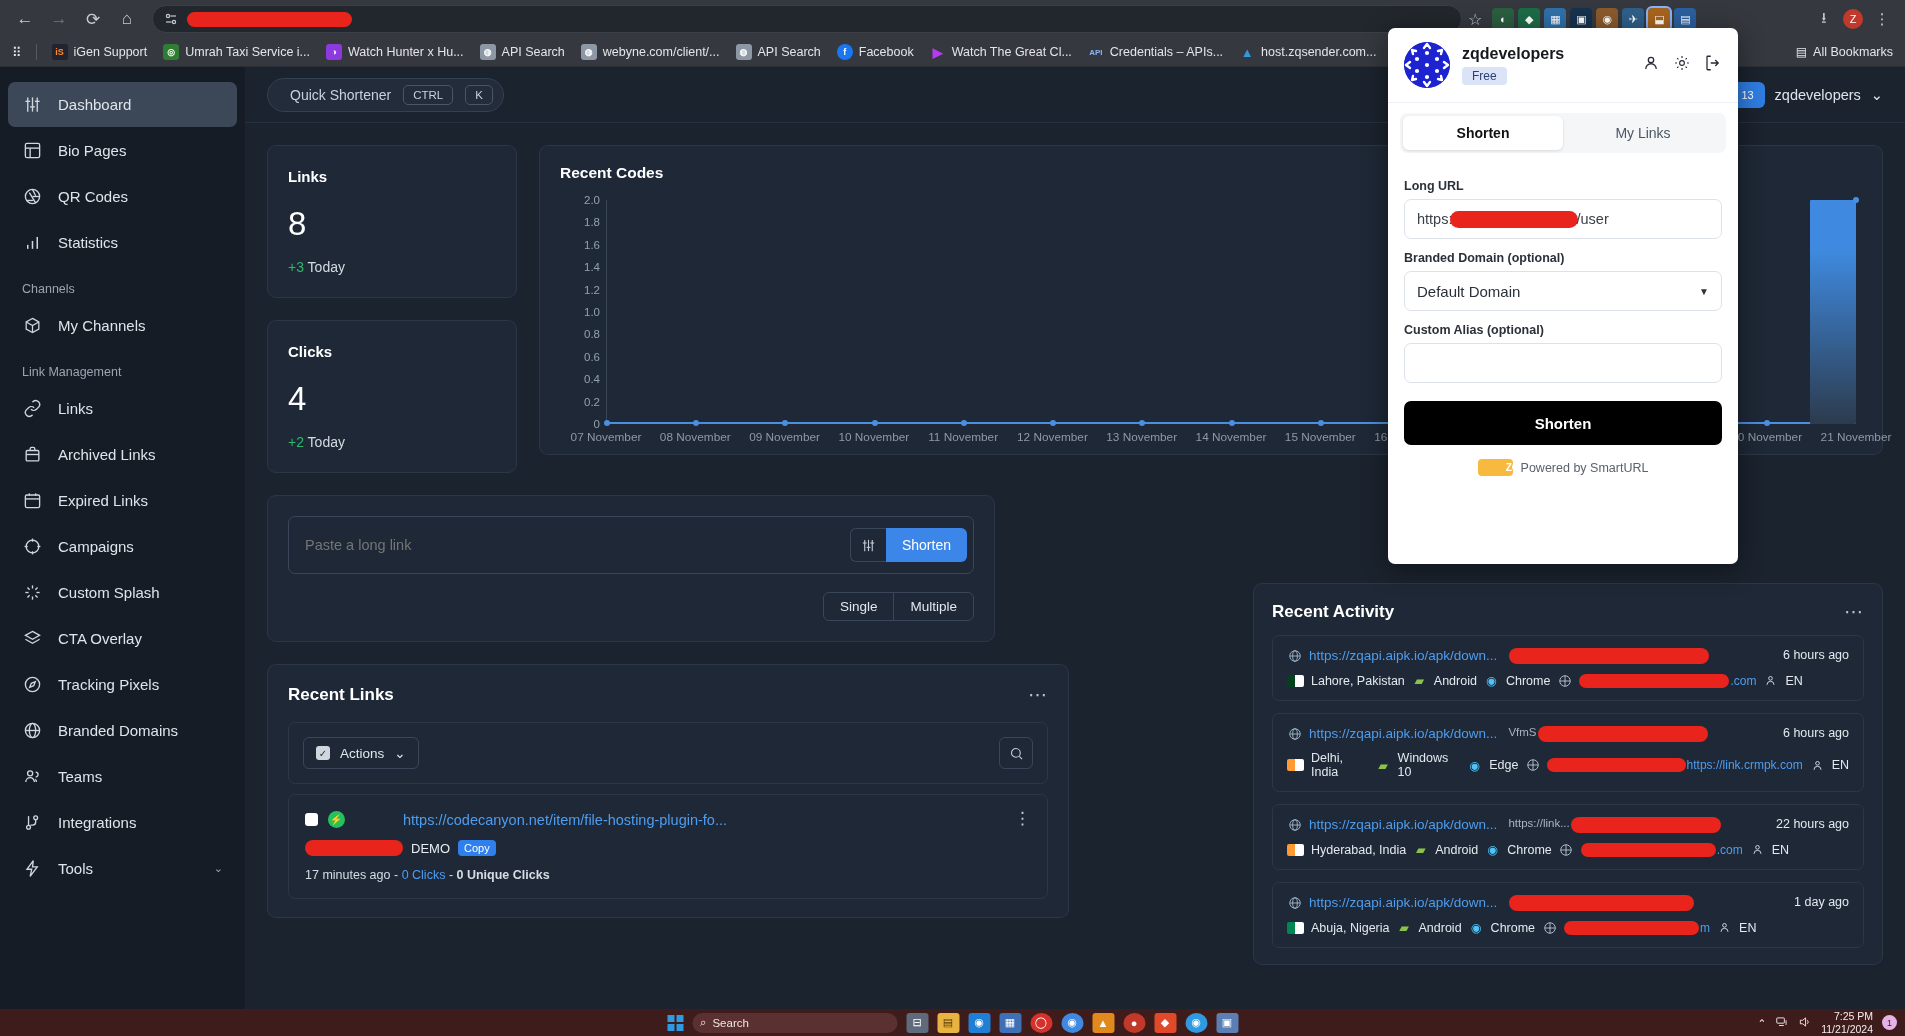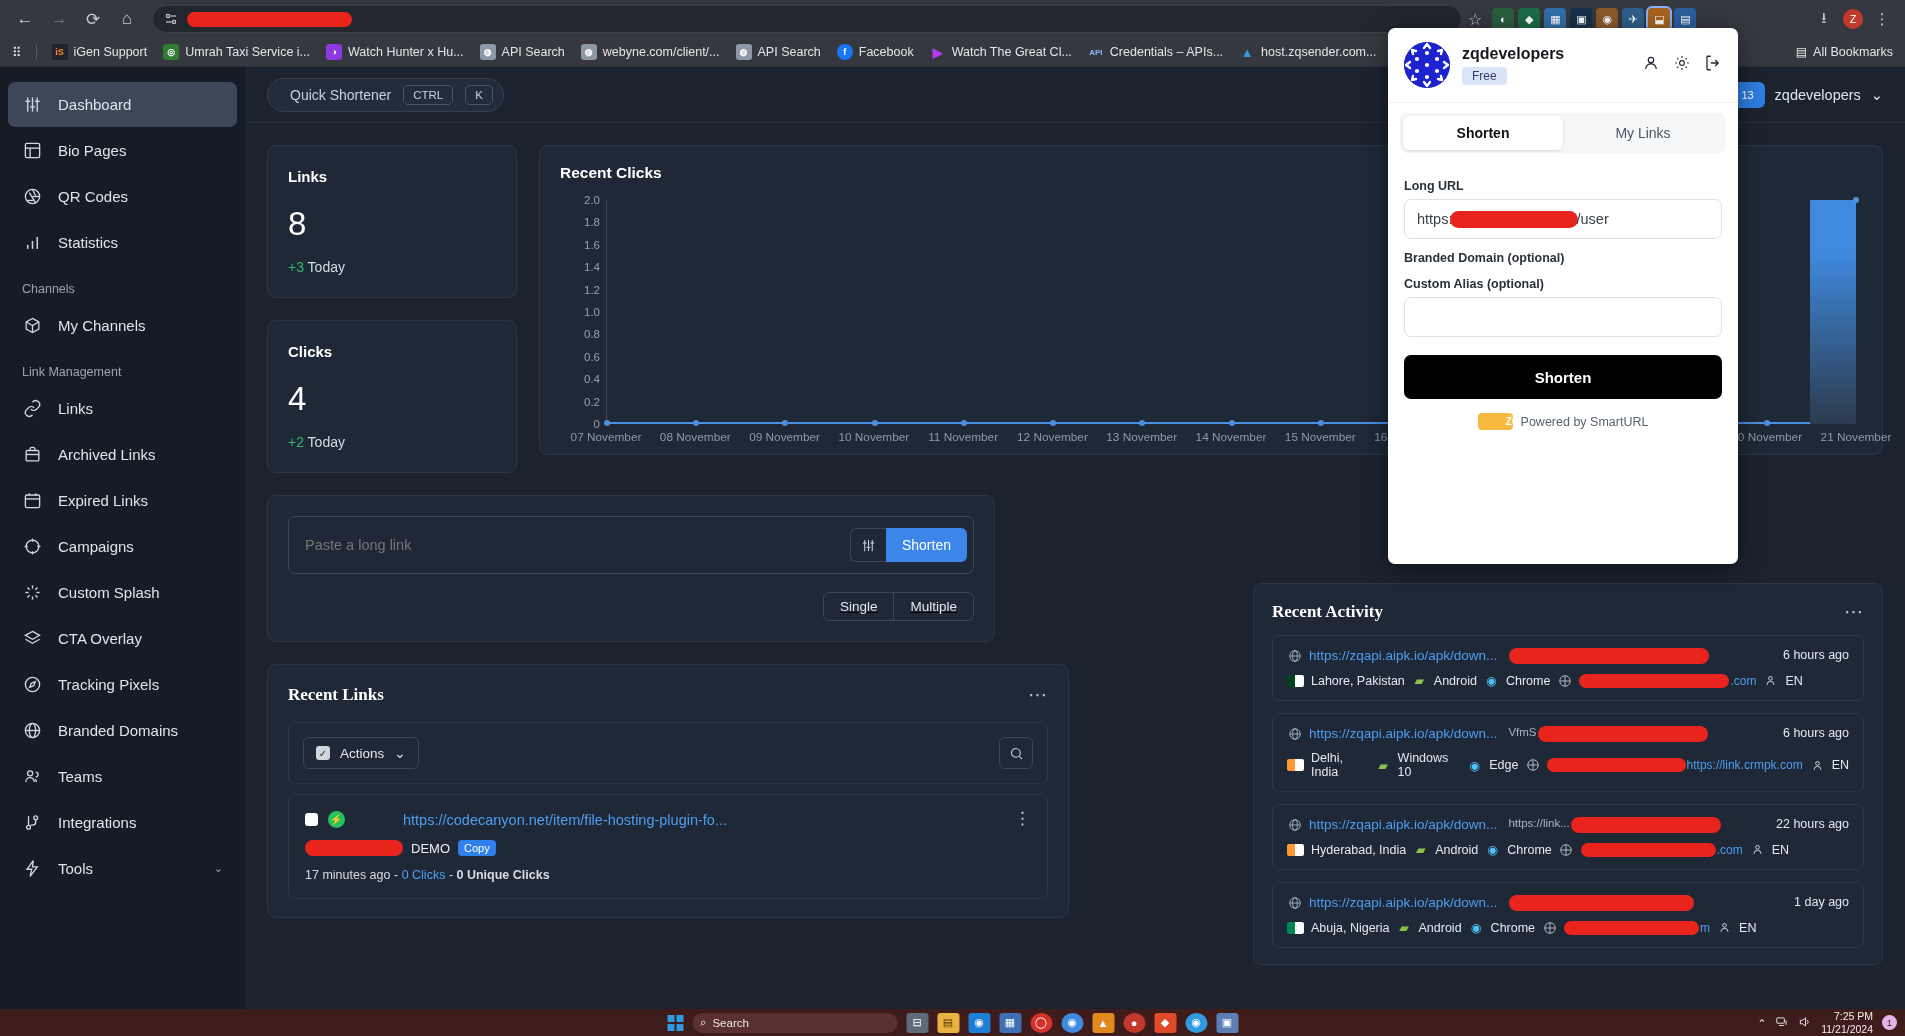--- a/index.html
+++ b/index.html
@@ -121,28 +121,28 @@
   .x-labels { position: absolute; left: 46px; right: 6px; top: 238px; height: 20px; }
   .x-lab { position: absolute; color: #8d99a8; font-size: 11.8px; transform: translateX(-50%); white-space: nowrap; }
 
   .paste-card { padding: 20px; margin-top: 22px; }
   .paste-row { border: 1px solid #3a465a; border-radius: 7px; height: 58px; display: flex; align-items: center; padding: 0 6px 0 16px; }
   .paste-input { flex: 1; background: transparent; border: none; outline: none; color: #9aa5b2; font-size: 14.5px; font-family: inherit; }
   .sliders-btn { width: 36px; height: 34px; border: 1px solid #3a465a; border-right: none; border-radius: 6px 0 0 6px;
                  display: flex; align-items: center; justify-content: center; color: #c3ccd6; }
   .shorten-btn { height: 34px; background: #3b86e8; color: #fff; font-size: 14px; padding: 0 16px; border: none;
                  border-radius: 0 6px 6px 0; font-family: inherit; cursor: pointer; }
-  .seg { margin-top: 18px; display: flex; justify-content: flex-end; text-decoration: underline; }
+  .seg { margin-top: 18px; display: flex; justify-content: flex-end; }
   .seg-box { display: flex; border: 1px solid #3a465a; border-radius: 6px; overflow: hidden; }
   .seg-btn { padding: 6px 16px; color: #e1e7ee; font-size: 13.5px; background: transparent; border: none; cursor: pointer; font-family: inherit; }
   .seg-btn + .seg-btn { border-left: 1px solid #3a465a; }
 
   .recent-links-card { margin-top: 22px; padding: 18px 20px; }
   .rl-head { display: flex; align-items: center; }
-  .rl-title { color: #fff; font-size: 17px; font-weight: bold; font-family: Liberation Serif, serif; }
+  .rl-title { color: #fff; font-size: 17px; font-weight: bold; }
   .dots { margin-left: auto; color: #b9c3cd; font-size: 19px; letter-spacing: 1px; cursor: pointer; }
   .rl-toolbar { margin-top: 16px; border: 1px solid #2b3747; border-radius: 7px; padding: 14px; display: flex; align-items: center; }
   .actions-box { display: flex; align-items: center; gap: 10px; border: 1px solid #3a465a; border-radius: 6px; padding: 7px 12px; color: #e1e7ee; font-size: 13.5px; cursor: pointer; }
   .cbx { width: 14px; height: 14px; border-radius: 3px; background: #cfd6de; display:flex; align-items:center; justify-content:center; color:#1e2836; font-size:10px; }
   .search-box { margin-left: auto; width: 34px; height: 32px; border: 1px solid #3a465a; border-radius: 6px; display: flex; align-items: center; justify-content: center; color: #c3ccd6; cursor: pointer; }
   .link-row { margin-top: 10px; border: 1px solid #2b3747; border-radius: 7px; padding: 16px; }
   .lr-top { display: flex; align-items: center; gap: 10px; }
   .lr-cbx { width: 13px; height: 13px; border-radius: 3px; background: #ffffff; }
   .bolt { width: 17px; height: 17px; border-radius: 50%; background: #25c161; color:#103; display:flex; align-items:center; justify-content:center; font-size:10px; }
   .lr-url { color: #4e9df0; font-size: 14.5px; margin-left: 48px; }
@@ -499,21 +499,21 @@
             <div class="stat-sub"><b>+3</b> <span>Today</span></div>
           </div>
           <div class="card stat-card">
             <div class="stat-title">Clicks</div>
             <div class="stat-num">4</div>
             <div class="stat-sub"><b>+2</b> <span>Today</span></div>
           </div>
         </div>
 
         <div class="card chart-card">
-          <div class="chart-title">Recent Clicks</div>
+          <div class="chart-title">Recent Codes</div>
           <div class="chart-wrap">
             <div class="y-labels" id="yLabels">
                 <div class="y-lab" style="top: 0px;">2.0</div>
                 <div class="y-lab" style="top: 22.4px;">1.8</div>
                 <div class="y-lab" style="top: 44.8px;">1.6</div>
                 <div class="y-lab" style="top: 67.2px;">1.4</div>
                 <div class="y-lab" style="top: 89.6px;">1.2</div>
                 <div class="y-lab" style="top: 112px;">1.0</div>
                 <div class="y-lab" style="top: 134.4px;">0.8</div>
                 <div class="y-lab" style="top: 156.8px;">0.6</div>
@@ -847,20 +847,24 @@
 
     <div class="pop-body">
       <div class="pop-label">Long URL</div>
       <div class="pop-input">
         <span>https:</span>
         <span class="redact" style="width:128px;height:17px;margin:0 -2px;"></span>
         <span>/user</span>
       </div>
 
       <div class="pop-label">Branded Domain (optional)</div>
+      <div class="pop-input pop-select">
+        <span>Default Domain</span>
+        <span style="font-size:10px;color:#333;">▼</span>
+      </div>
 
       <div class="pop-label">Custom Alias (optional)</div>
       <div class="pop-input">
         <span></span>
       </div>
 
       <button class="pop-shorten">Shorten</button>
 
       <div class="pop-foot">
         <span class="zq">ZQ</span>

